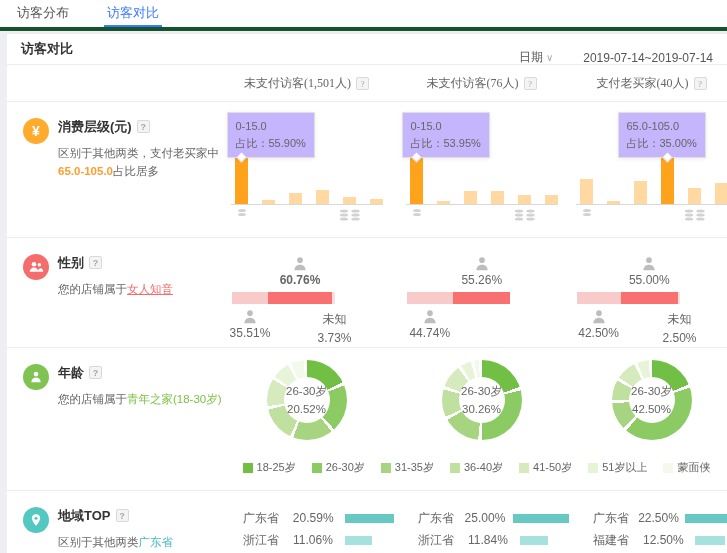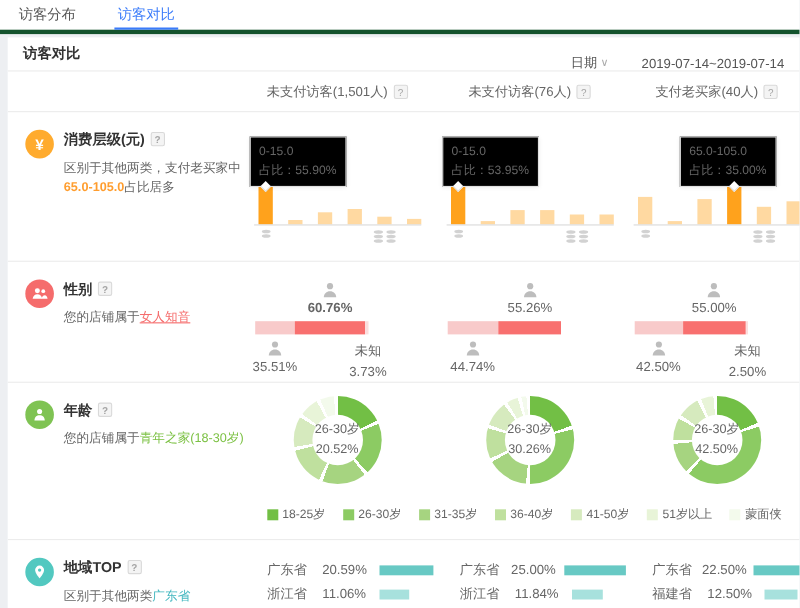--- a/index.html
+++ b/index.html
@@ -15,37 +15,37 @@
     padding:0 14px; border-bottom:1px solid #ececec; }
   .panel-title { font-weight:bold; font-size:13px; color:#333; }
   .date-controls { display:flex; align-items:center; gap:30px; font-size:12px; color:#555;margin-top:17px; }
   .date-select { cursor:pointer; display:flex; align-items:center; gap:3px; }
   .caret { color:#aaa; font-size:10px; }
   .date-range { cursor:pointer; }
   .grid-row { display:flex; border-bottom:1px solid #ececec; }
   .label-col { width:212px; flex:none; padding:16px 0 0 16px; display:flex; gap:9px; }
   .cell { width:175px; flex:none; position:relative; }
   .cell.last { width:165px; }
-  .col-header-row { height:37px; }
+  .col-header-row { height:37px;font-family:Liberation Serif, serif; }
   .col-header-row .cell { display:flex; align-items:center; justify-content:center; color:#666; }
   .help { display:inline-block; width:13px; height:13px; line-height:12px; text-align:center;
     background:#f4f4f4; border:1px solid #d9d9d9; border-radius:2px; color:#a6a6a6;
     font-size:9px; margin-left:5px; vertical-align:1px; cursor:pointer; }
   .icon-circle { width:26px; height:26px; border-radius:50%; flex:none; display:flex;
     align-items:center; justify-content:center; color:#fff; font-weight:bold; font-size:14px; }
   .row-title { font-size:13px; font-weight:bold; color:#333; margin-bottom:8px; }
   .row-desc { font-size:11.5px; color:#666; line-height:1.6; width:168px; }
   .hl-orange { color:#ff9d2e; font-weight:bold; }
   .hl-red { color:#f56c6c;text-decoration:underline; }
   .hl-green { color:#7cc144; }
   .hl-teal { color:#45b8c0; }
   
   .row-consume { height:136px; }
   .chartwrap { position:absolute; left:50%; transform:translateX(-50%); width:160px; height:100%; }
-  .tooltip { position:absolute; top:22px; background:#000000; border:1px solid #e0e0e0;
+  .tooltip { position:absolute; top:10px; background:#c4b5fd; border:1px solid #e0e0e0;
     box-shadow:0 1px 4px rgba(0,0,0,.08); padding:5px 8px; font-size:11px; color:#666;
     line-height:1.55; white-space:nowrap; z-index:2; }
   .tip-caret { position:absolute; bottom:-4px; width:7px; height:7px; background:#fff;
     border-right:1px solid #e0e0e0; border-bottom:1px solid #e0e0e0; transform:rotate(45deg); }
   .bars { position:absolute; left:8px; bottom:33px; width:148px; height:58px; }
   .bar { position:absolute; bottom:0; width:13px; background:#ffd9a1; }
   .bar.hl { background:#ffa21c; }
   .axis { position:absolute; left:4px; bottom:32px; width:152px; height:1px; background:#d9d9d9; }
   .coin-left { position:absolute; left:10px; bottom:16px; }
   .coin-right { position:absolute; right:26px; bottom:12px; }

